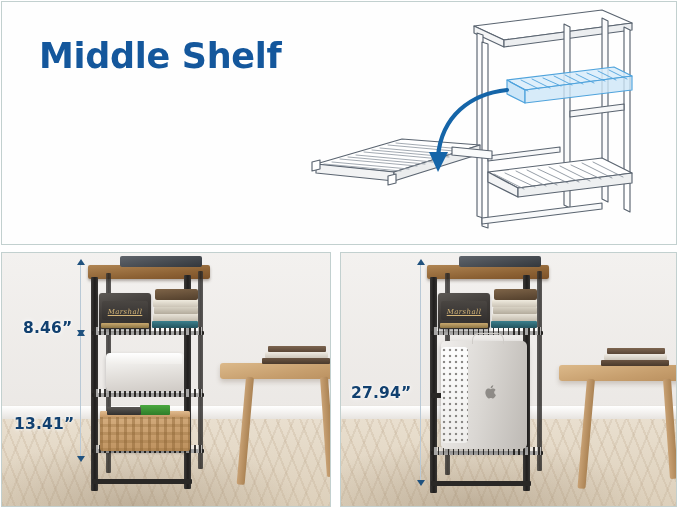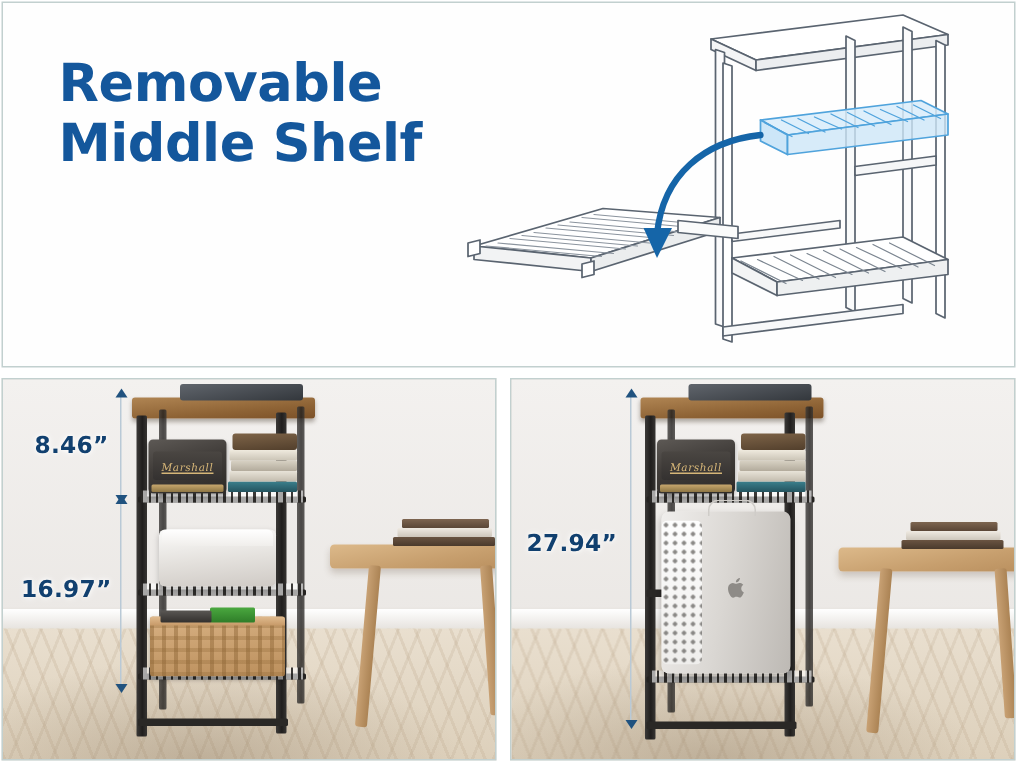--- a/index.html
+++ b/index.html
@@ -115,31 +115,30 @@
         border-radius:7px 7px 0 0;background:transparent;}
 
   
   .dim-line{position:absolute;width:1px;background:#b9c9d6;}
   .dim-arrow{position:absolute;width:0;height:0;left:-3.5px;
         border-left:4px solid transparent;border-right:4px solid transparent;}
   .dim-arrow.up{border-bottom:6px solid #20527f;top:-5px;}
   .dim-arrow.down{border-top:6px solid #20527f;bottom:-5px;}
   .dim-label{position:absolute;color:#11406f;font-size:15.5px;font-weight:bold;
         letter-spacing:.2px;white-space:nowrap;
-        text-shadow:0 0 3px rgba(255,255,255,.95),0 0 6px rgba(255,255,255,.85);}
+        text-shadow:0 0 3px rgba(255,255,255,.95),0 0 6px rgba(255,255,255,.85);margin-top:31px;}
 </style>
 </head>
 <body>
 
 <div class="page">
 
   <div class="top-panel">
 
     <div class="headline">
-      <span>Removable</span>
       <span class="l2">Middle Shelf</span>
     </div>
 
 
     <div class="diagram">
       <svg viewBox="0 0 376 240" xmlns="http://www.w3.org/2000/svg">
         <g fill="none" stroke="#5a6470" stroke-width="1.15" stroke-linejoin="round" stroke-linecap="round">
 
           <polygon points="172,20 300,4 330,17 202,34" fill="#ffffff"></polygon>
           <polygon points="172,20 172,27 202,41 202,34" fill="#f4f5f6"></polygon>
@@ -281,21 +280,21 @@
       <div class="dim-line" style="left:78px;top:11px;height:67px;">
         <div class="dim-arrow up"></div>
         <div class="dim-arrow down"></div>
       </div>
       <div class="dim-label" style="left:21px;top:35px;">8.46”</div>
 
       <div class="dim-line" style="left:78px;top:82px;height:122px;">
         <div class="dim-arrow up"></div>
         <div class="dim-arrow down"></div>
       </div>
-      <div class="dim-label" style="left:12px;top:131px;">16.97”</div>
+      <div class="dim-label" style="left:12px;top:131px;">13.41”</div>
     </div>
   </div>
 
   <div class="photo photo-right">
     <div class="scene">
       <div class="wall"></div>
       <div class="baseboard"></div>
       <div class="floor"></div>
       <div class="floor-shadow"></div>
 

